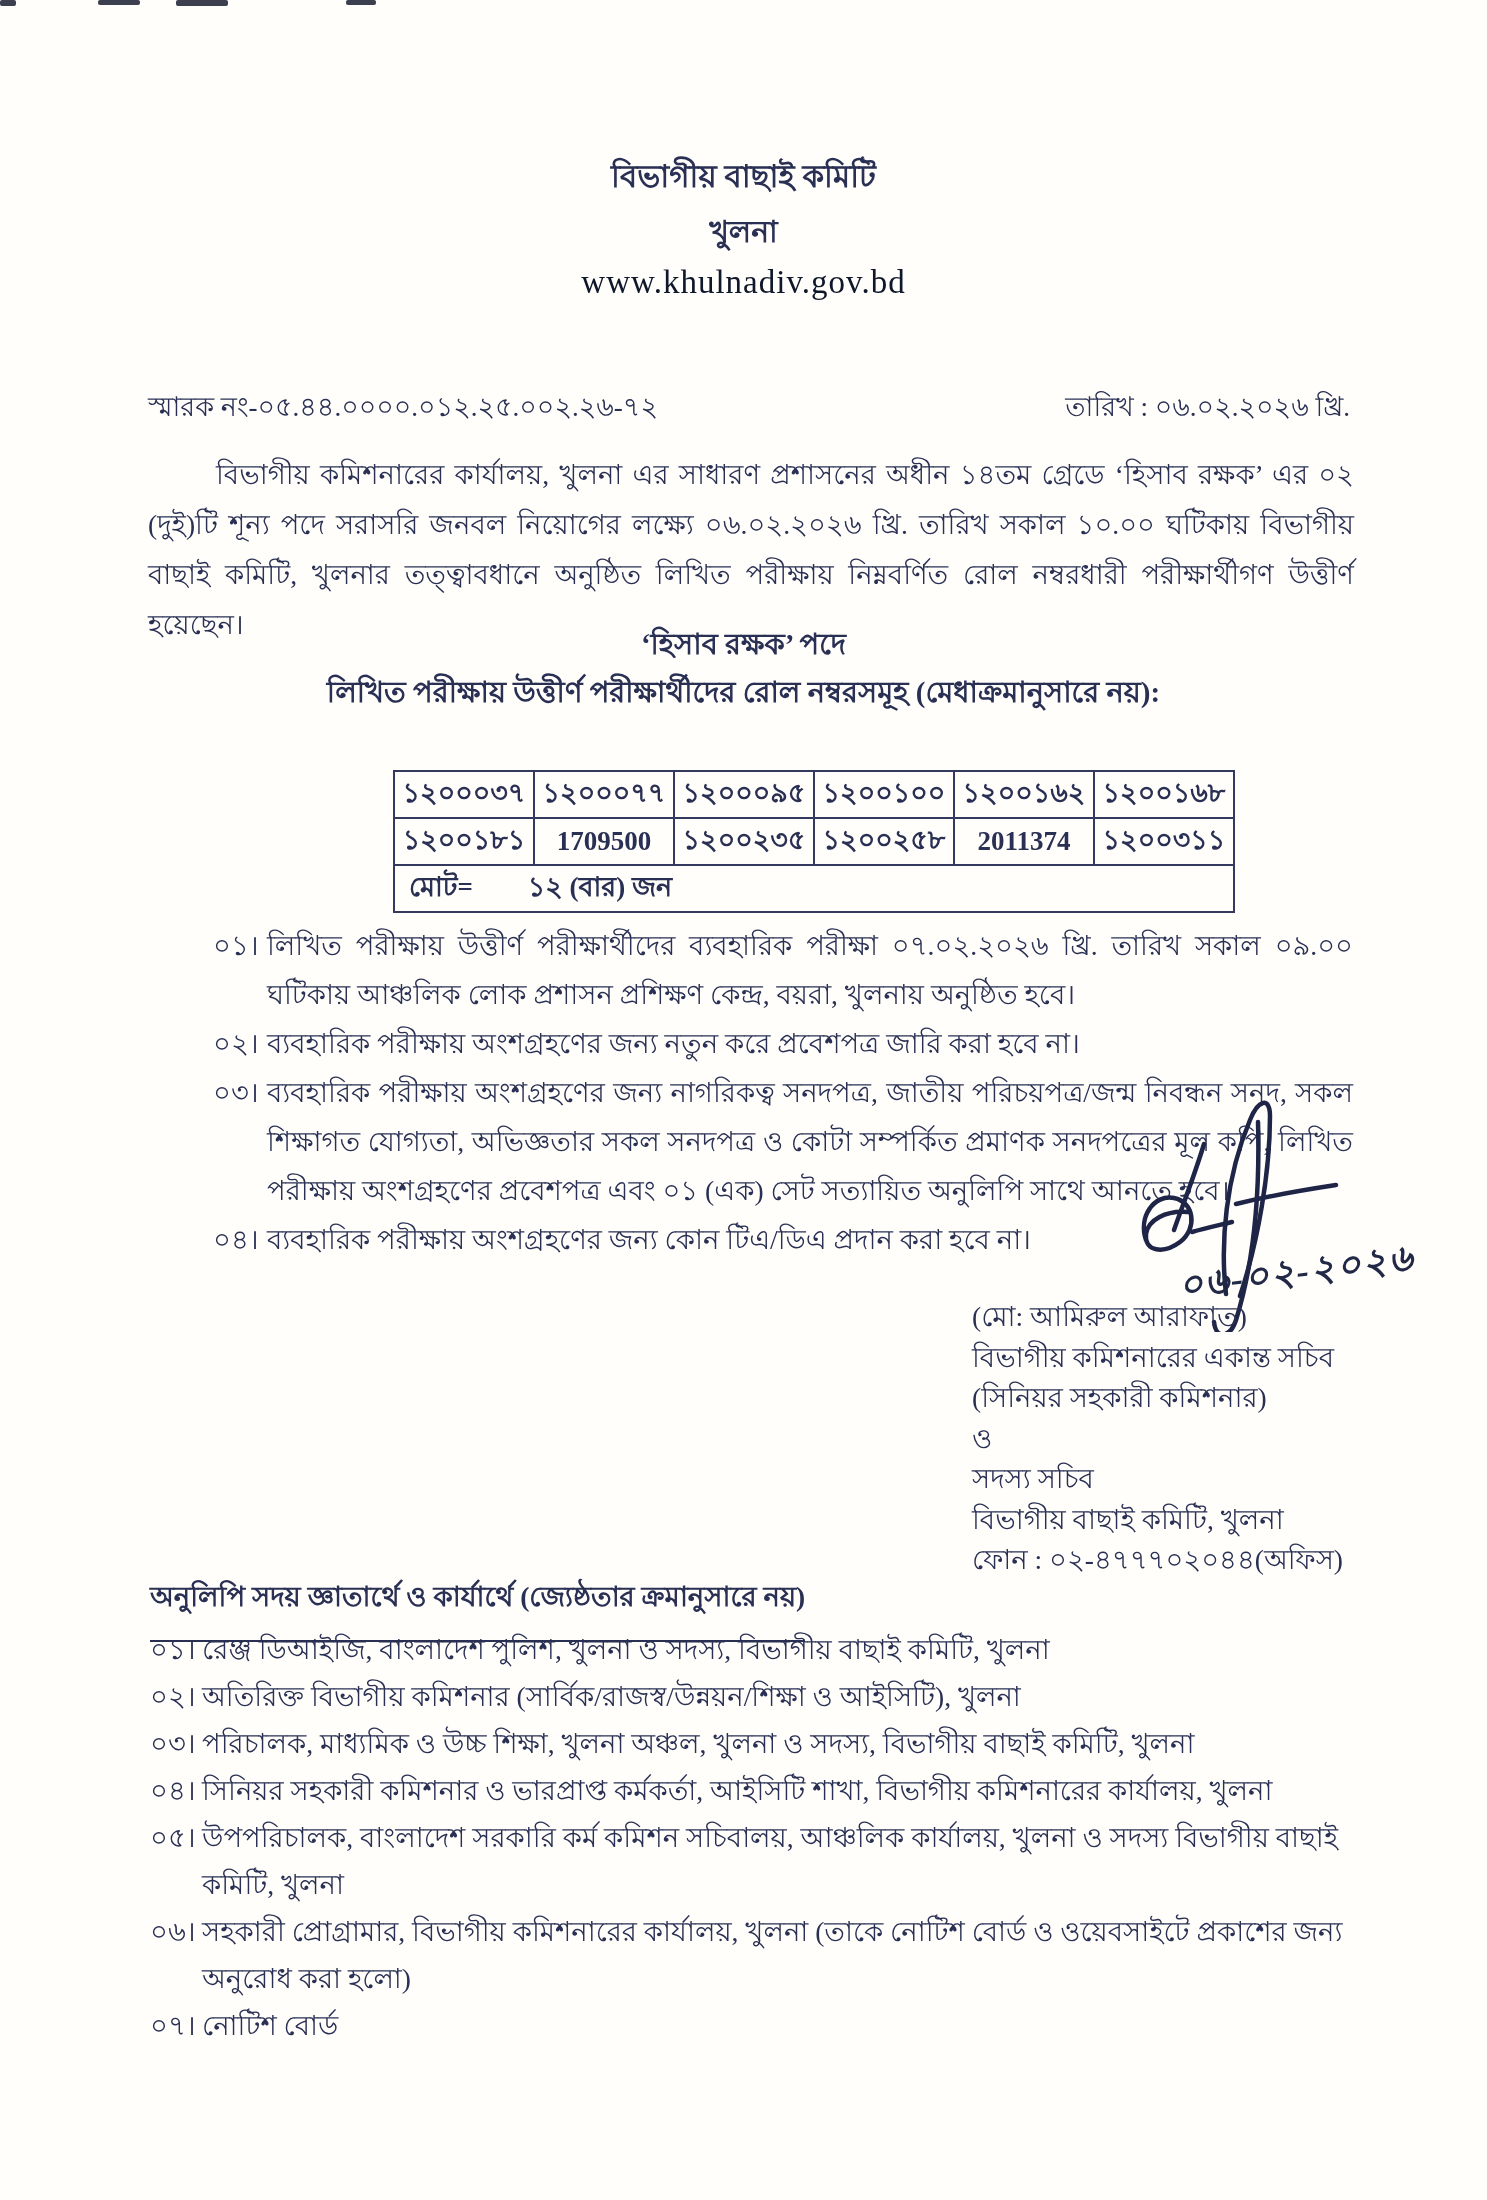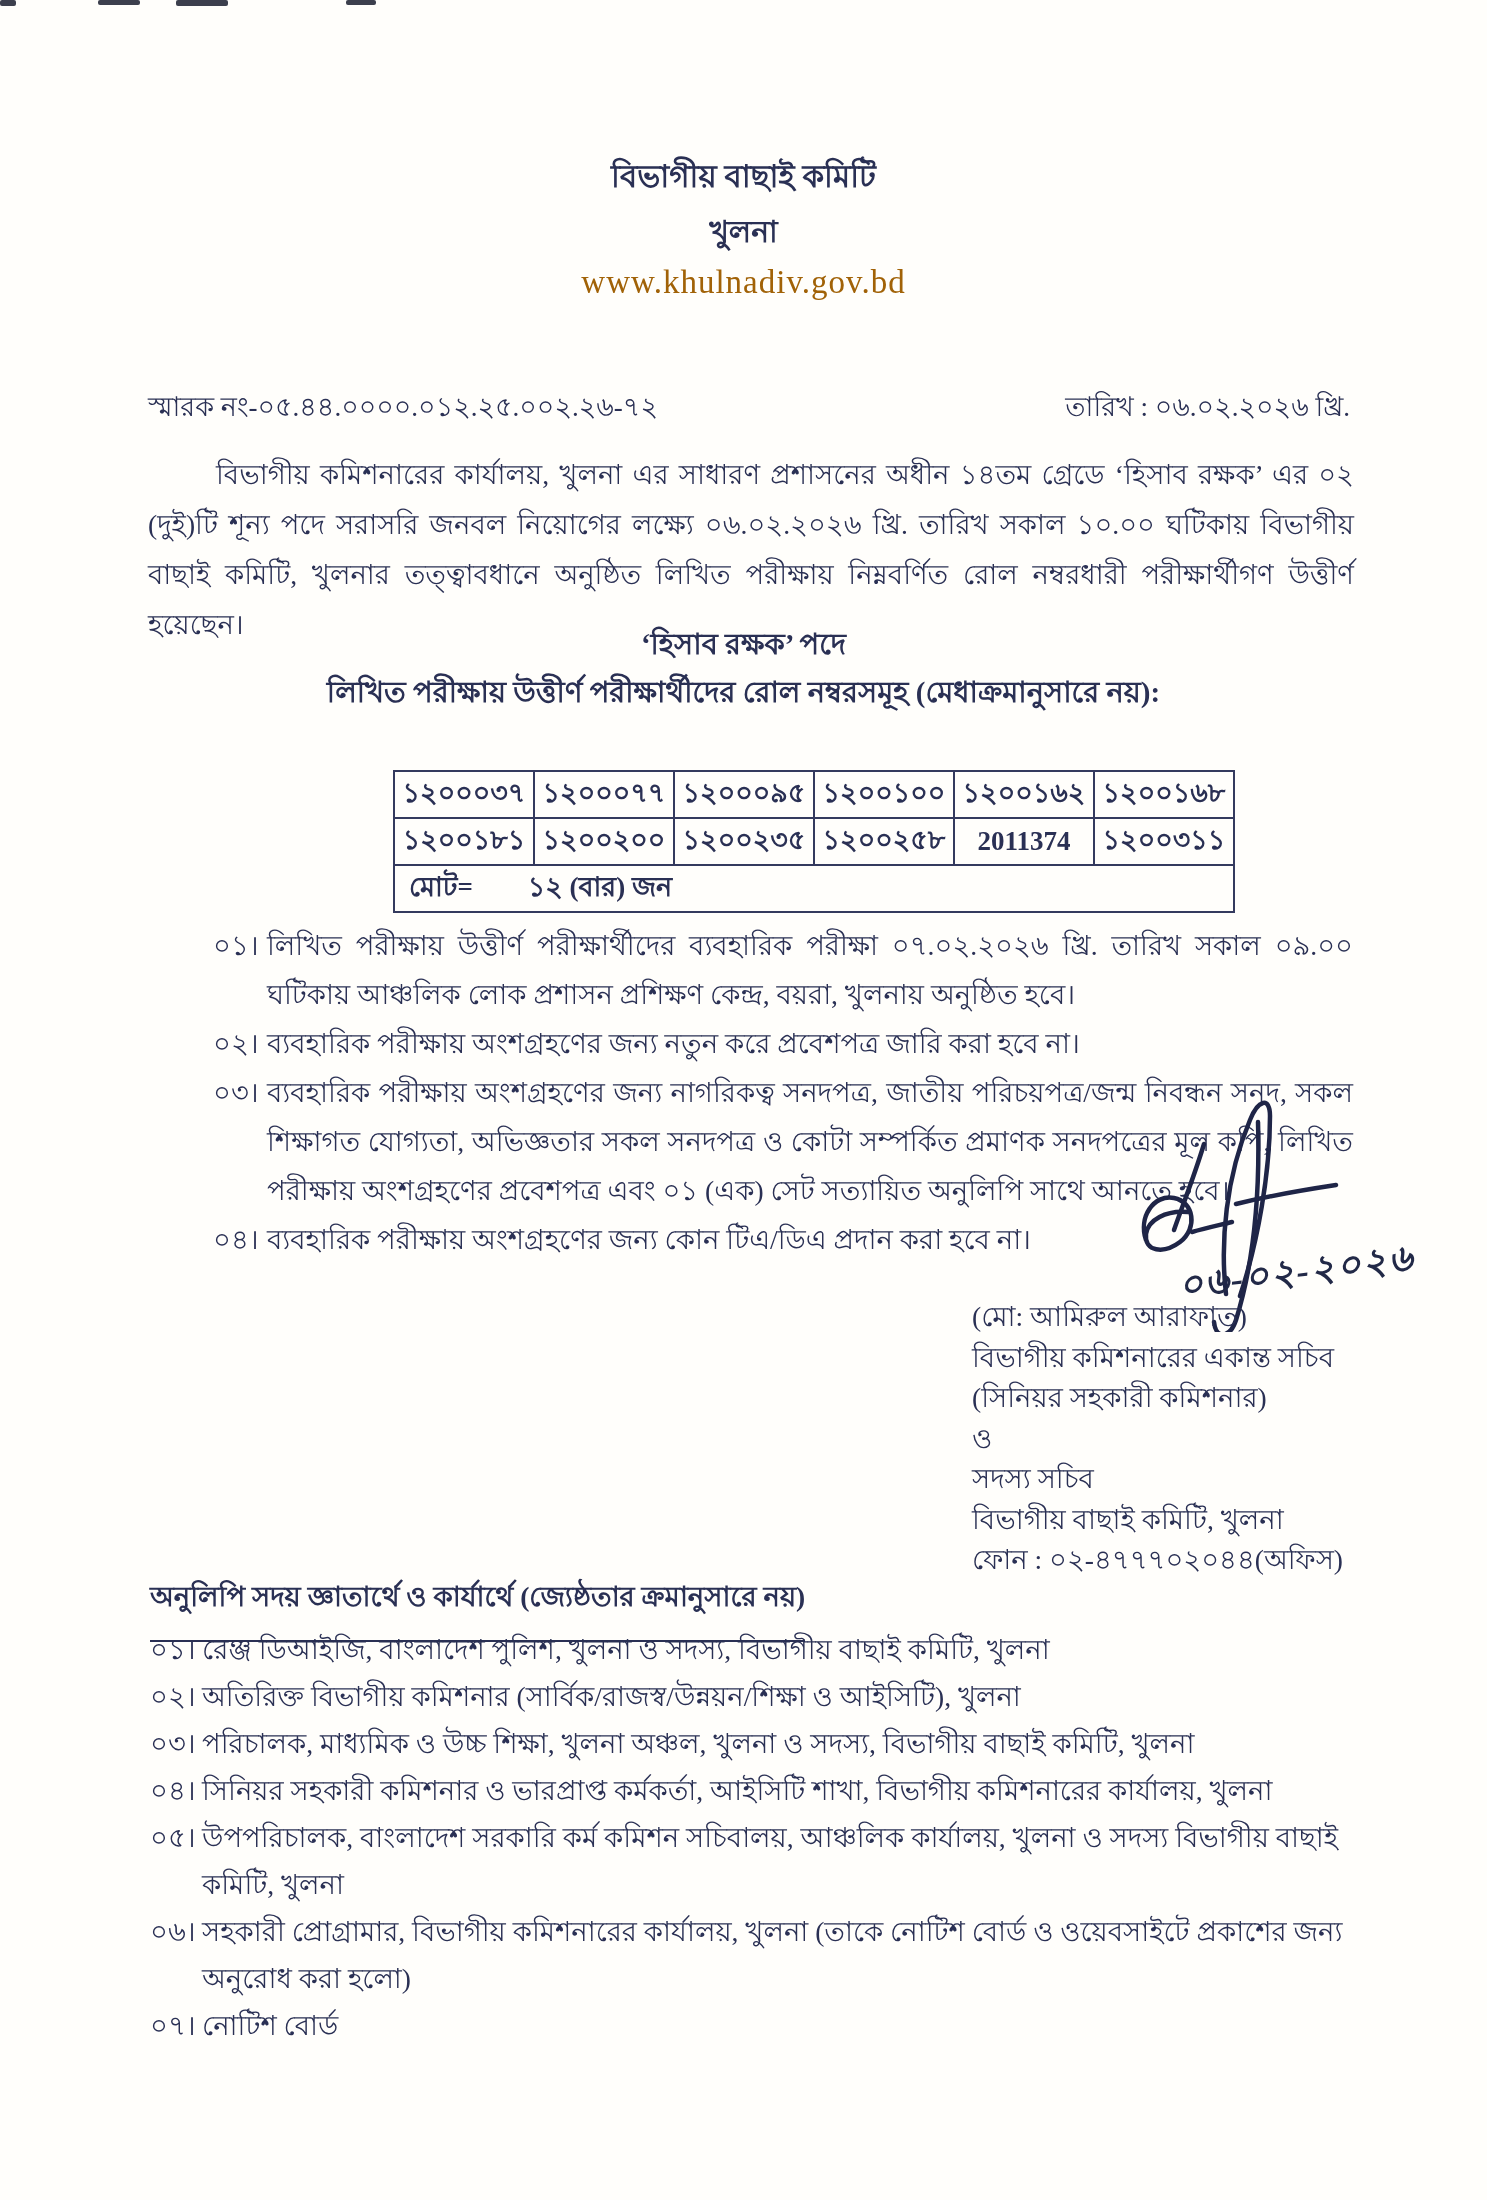--- a/index.html
+++ b/index.html
@@ -13,21 +13,21 @@
     overflow:hidden;
   }
   .abs{position:absolute;}
   
   .artifact{position:absolute;background:#3c3f4d;border-radius:2px;}
 
   
   .header{top:148px;left:0;width:100%;text-align:center;}
   .header .h-line{font-size:31px;font-weight:bold;line-height:58px;}
   .header .h-city{font-size:30px;font-weight:bold;line-height:52px;}
-  .header .h-site{font-size:33px;font-weight:normal;letter-spacing:1px;line-height:48px;color:#a16207;}
+  .header .h-site{font-size:33px;font-weight:normal;letter-spacing:1px;line-height:48px;color:#0f172a;}
 
   
   .memo-row{top:386px;left:148px;width:1202px;display:flex;justify-content:space-between;font-size:27px;}
 
   
   .intro{top:450px;left:148px;width:1206px;font-size:27.5px;line-height:50px;text-align:justify;text-indent:68px;}
 
   .post-title{top:621px;left:0;width:100%;text-align:center;font-size:29px;font-weight:bold;}
   .subtitle{top:669px;left:0;width:100%;text-align:center;font-size:29px;font-weight:bold;}
 
@@ -86,21 +86,21 @@
       <tr>
         <td>১২০০০৩৭</td>
         <td>১২০০০৭৭</td>
         <td>১২০০০৯৫</td>
         <td>১২০০১০০</td>
         <td>১২০০১৬২</td>
         <td>১২০০১৬৮</td>
       </tr>
       <tr>
         <td>১২০০১৮১</td>
-        <td>১২০০২০০</td>
+        <td>1709500</td>
         <td>১২০০২৩৫</td>
         <td>১২০০২৫৮</td>
         <td>2011374</td>
         <td>১২০০৩১১</td>
       </tr>
       <tr>
         <td class="total-cell" colspan="6">
           <span class="total-label">মোট=</span>
           <span>১২ (বার) জন</span>
         </td>

